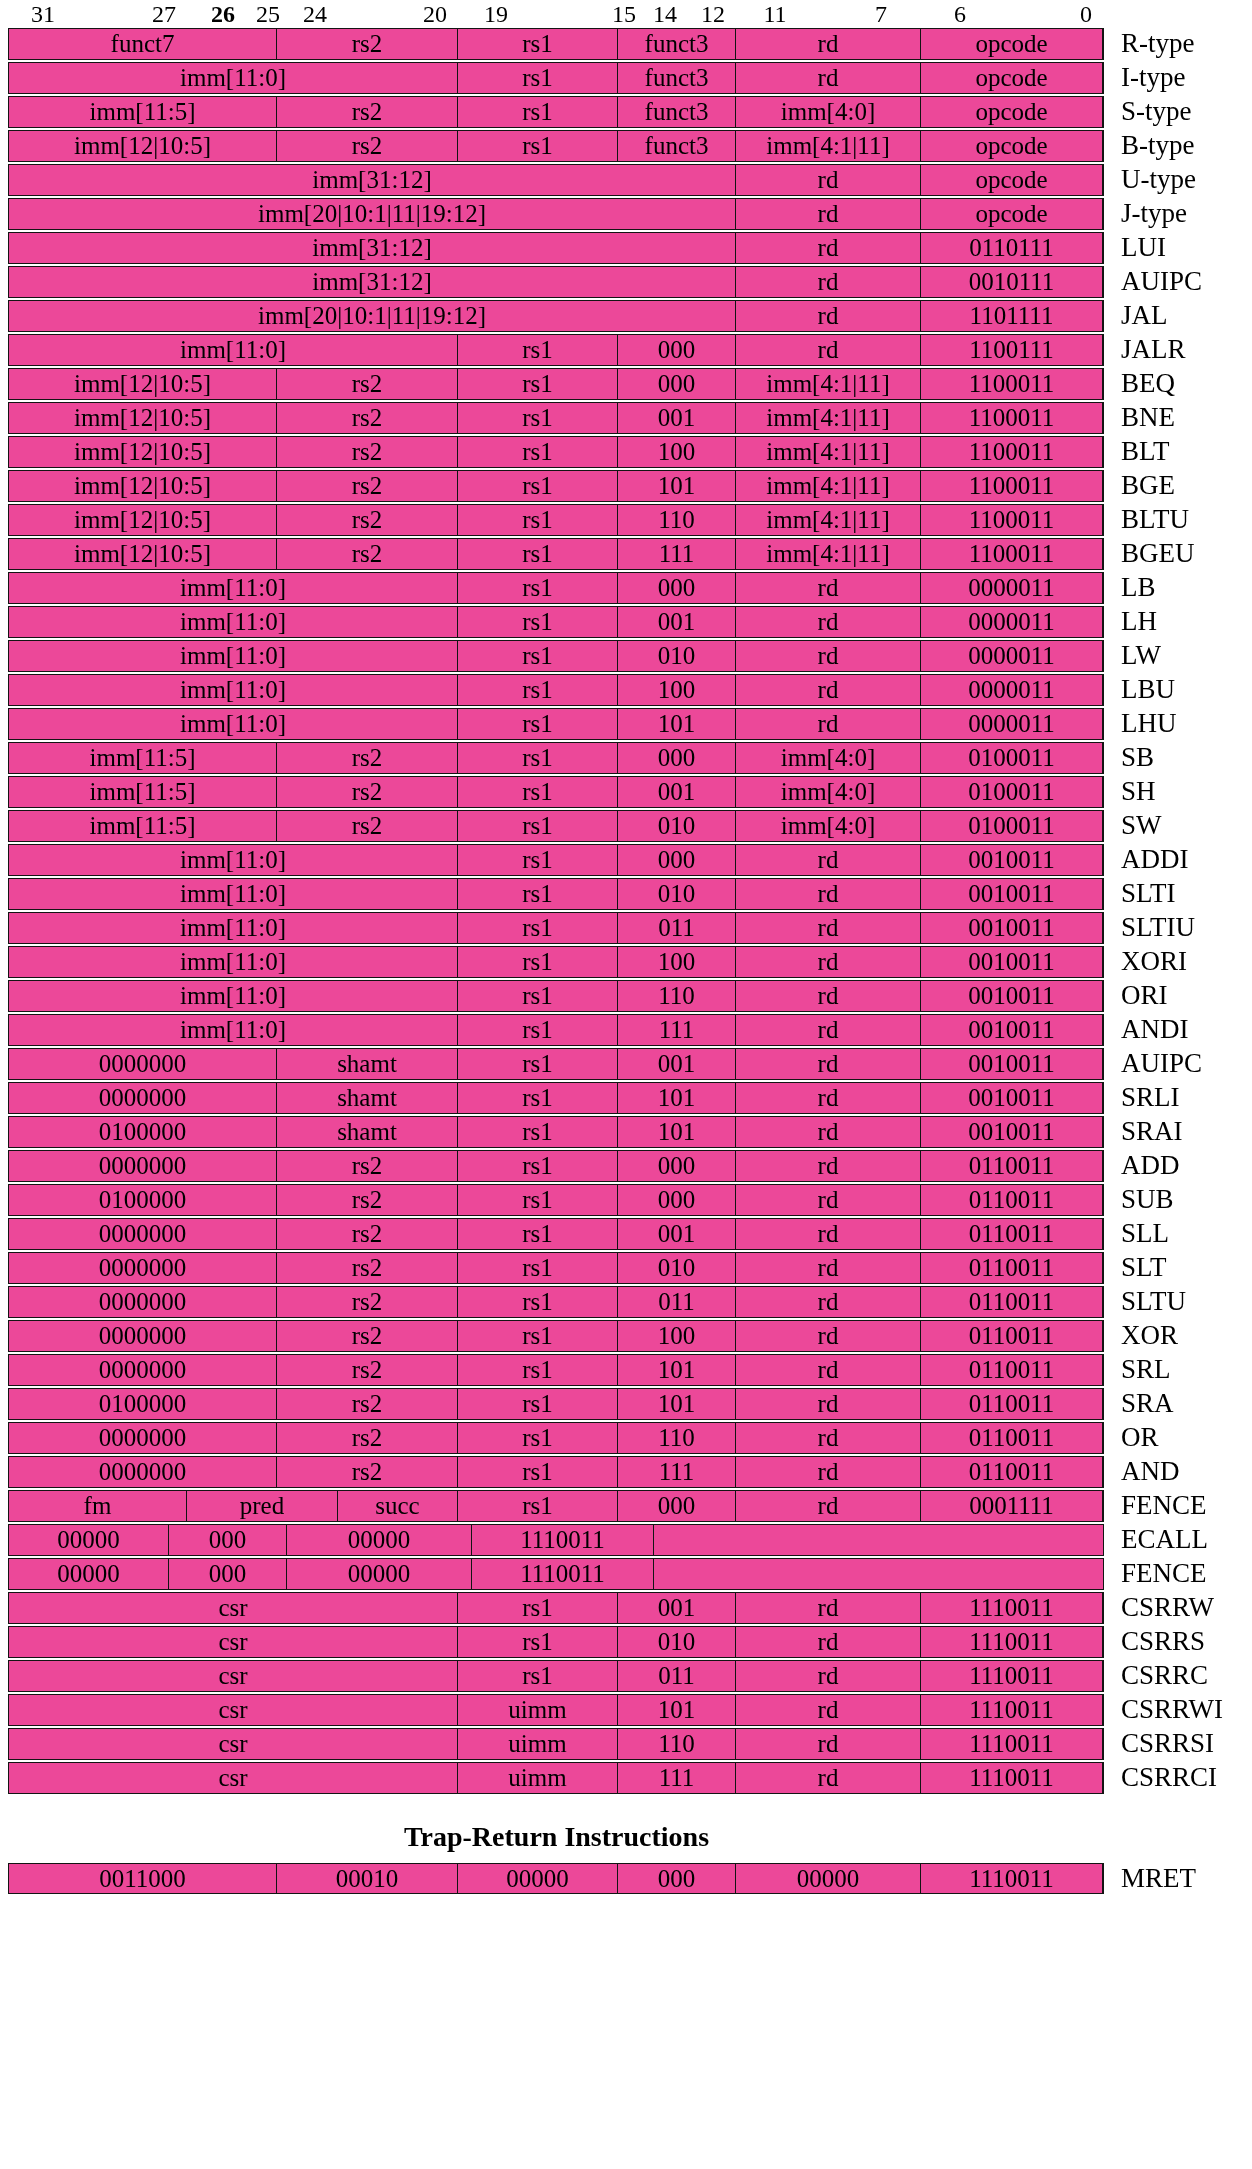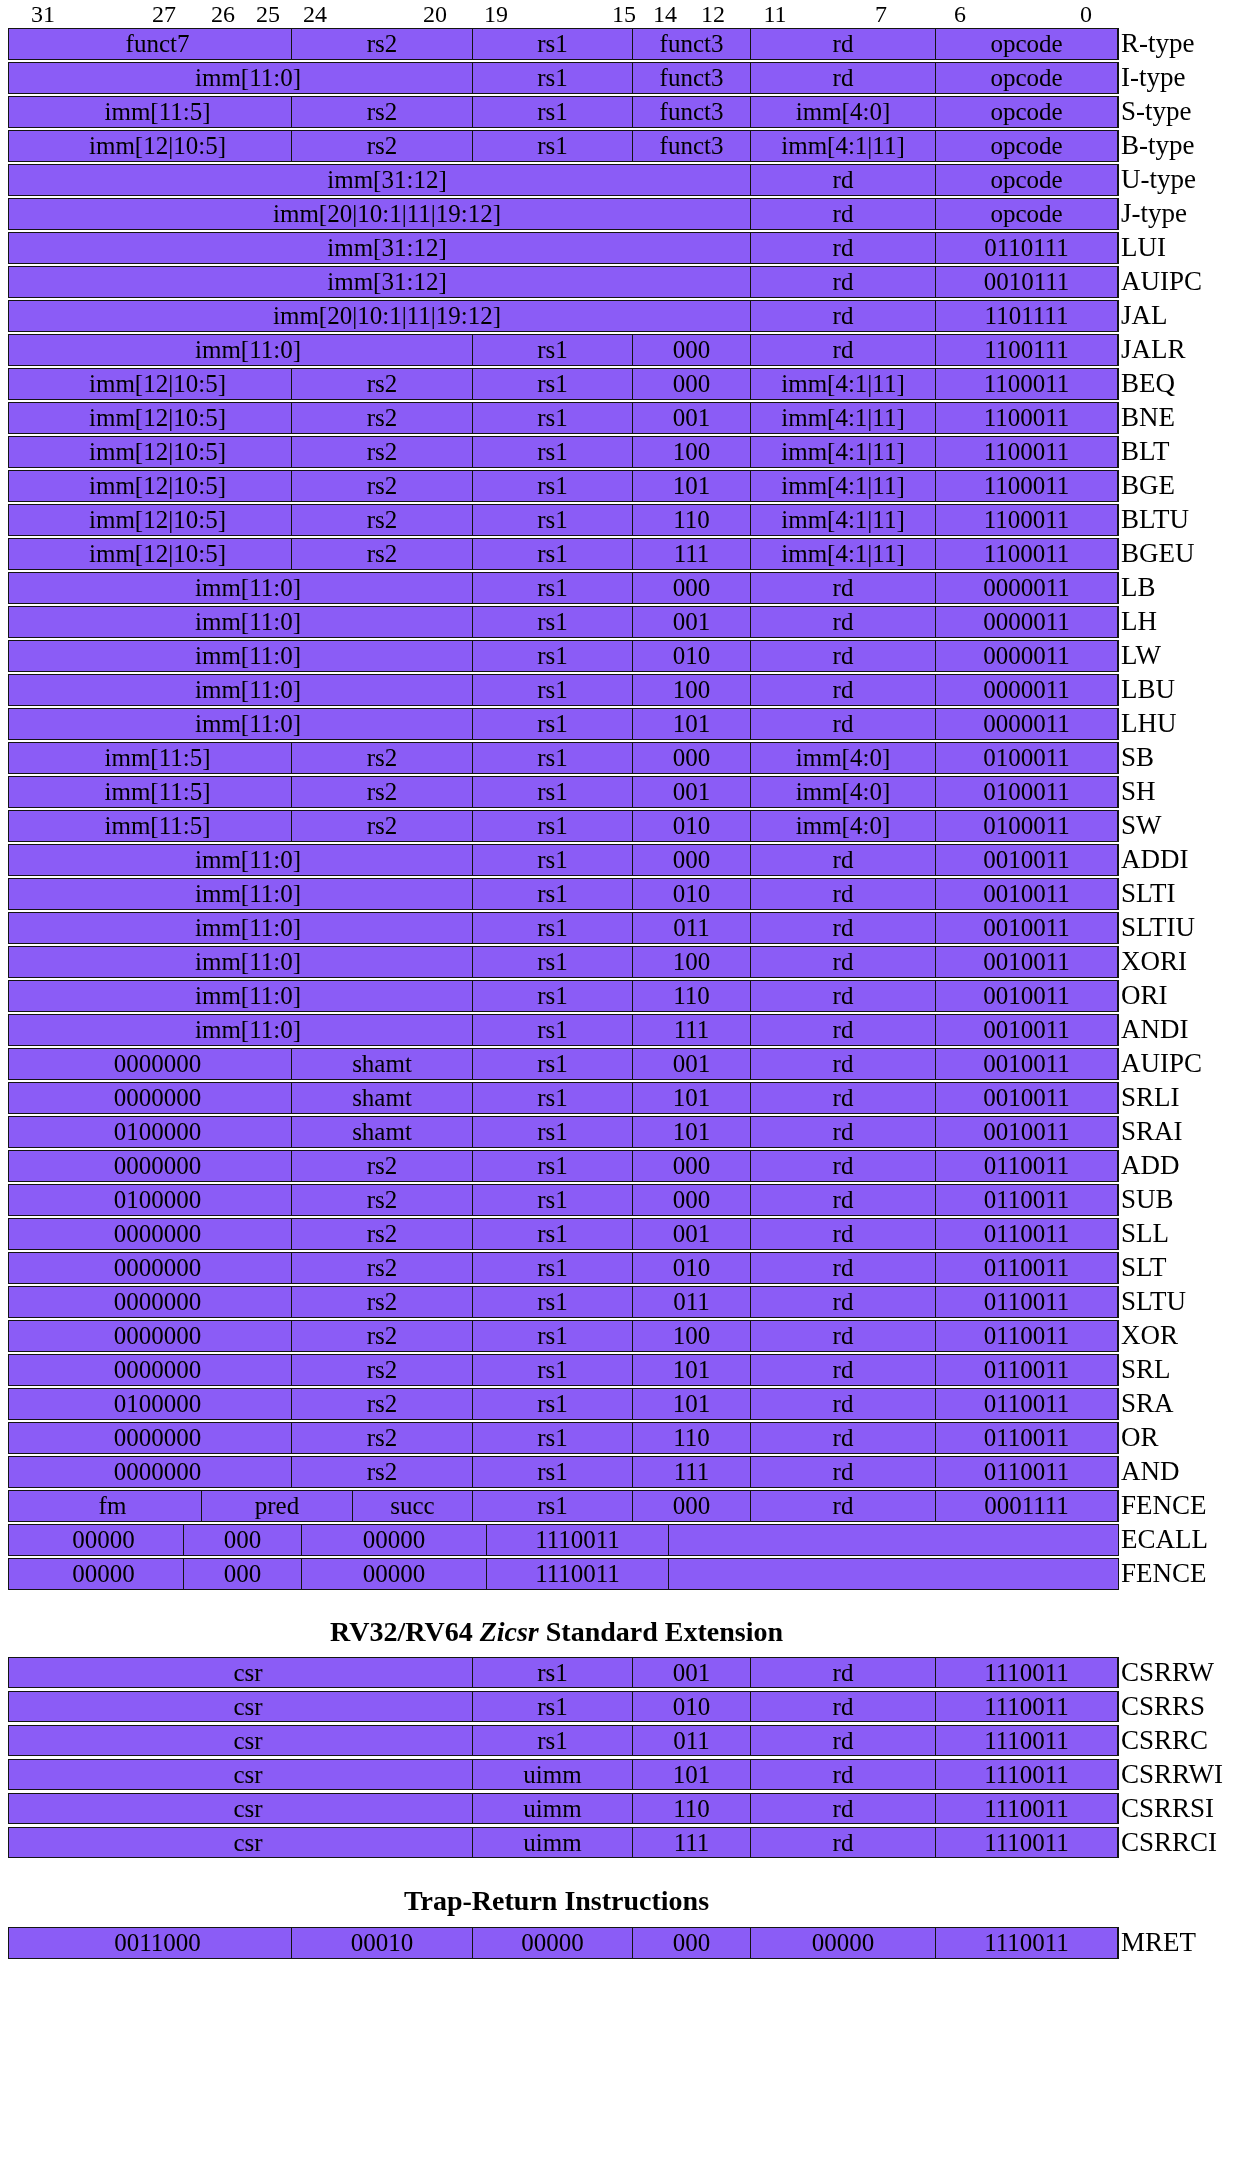--- a/index.html
+++ b/index.html
@@ -21,22 +21,21 @@
   }
 
   
   .itable { }
   .irow {
     position: relative;
     display: flex;
     width: 1094px;
     border: 1.5px solid #141414;
     margin-bottom: 2.5px;
-    background: #8b5cf6;
-    padding-left: 15px;
+    background: #ec4899;
   }
   .cell {
     box-sizing: border-box;
     height: 29.5px;
     line-height: 29px;
     font-size: 25px;
     text-align: center;
     border-right: 1.5px solid #141414;
     overflow: hidden;
     white-space: nowrap;
@@ -62,21 +61,21 @@
   .sec1 .sec-title { margin: 26px 0 9px 0; }
   .sec2 .sec-title { margin: 27px 0 10px 0; }
 </style>
 </head>
 <body>
 
 <div class="page">
   <div class="ruler" id="ruler">
       <span style="left: 35px;">31</span>
       <span style="left: 156px;">27</span>
-      <span style="left: 215px;">26</span>
+      <span style="left: 215px; font-weight: bold;">26</span>
       <span style="left: 260px;">25</span>
       <span style="left: 307px;">24</span>
       <span style="left: 427px;">20</span>
       <span style="left: 488px;">19</span>
       <span style="left: 616px;">15</span>
       <span style="left: 657px;">14</span>
       <span style="left: 705px;">12</span>
       <span style="left: 767px;">11</span>
       <span style="left: 873px;">7</span>
       <span style="left: 952px;">6</span>
@@ -466,21 +465,20 @@
           <div class="irow">
             <div class="cell" style="width: 160px;">00000</div>
             <div class="cell" style="width: 118px;">000</div>
             <div class="cell" style="width: 185px;">00000</div>
             <div class="cell" style="width: 182px;">1110011</div>
             <div class="rlabel">FENCE</div>
           </div>
         </div>
       </section>
       <section class="sec1">
-        <div class="sec-title"><span>RV32/RV64 </span><span class="it">Zicsr</span><span> Standard Extension</span></div>
         <div class="itable">
           <div class="irow">
             <div class="cell" style="width: 449px;">csr</div>
             <div class="cell" style="width: 160px;">rs1</div>
             <div class="cell" style="width: 118px;">001</div>
             <div class="cell" style="width: 185px;">rd</div>
             <div class="cell" style="width: 182px;">1110011</div>
             <div class="rlabel">CSRRW</div>
           </div>
           <div class="irow">

